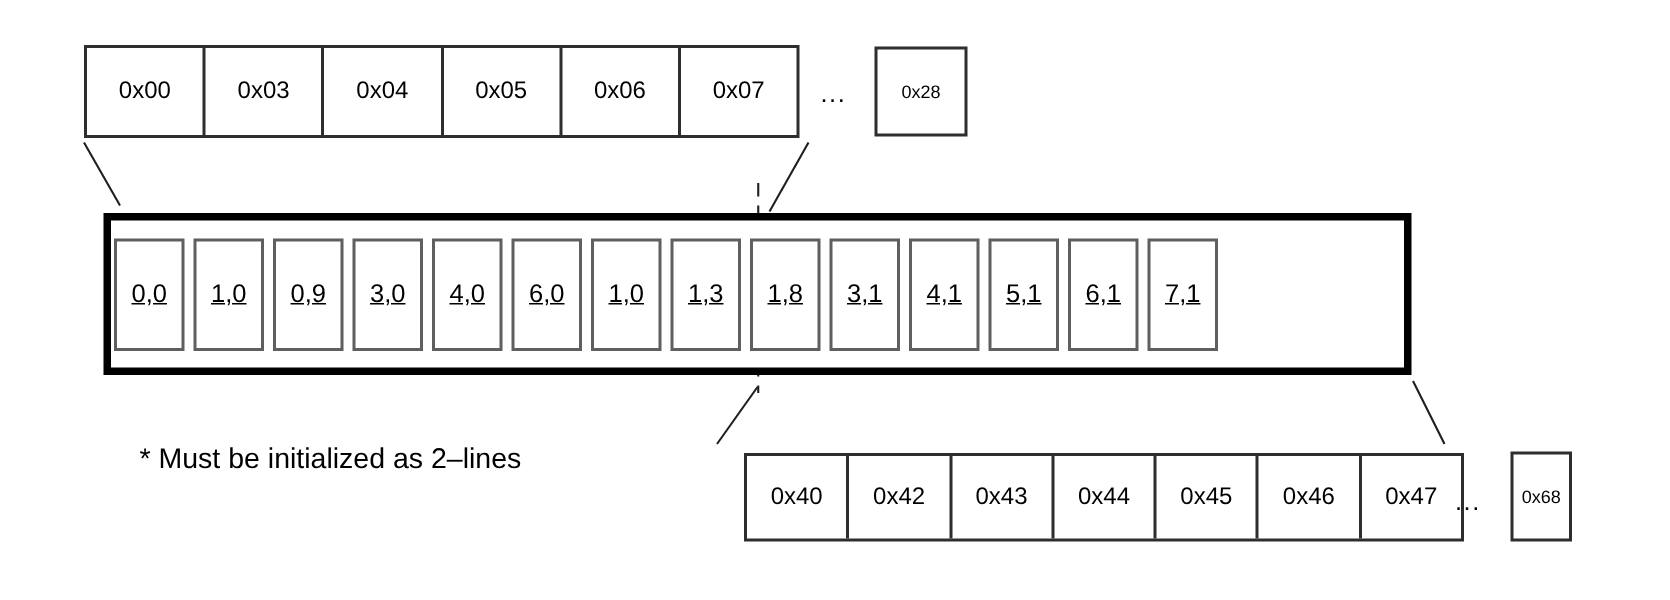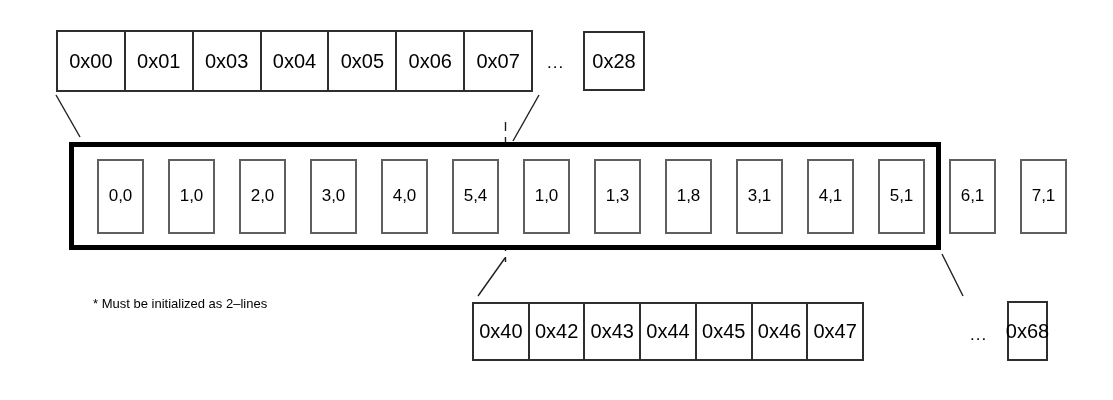--- a/index.html
+++ b/index.html
@@ -32,36 +32,36 @@
     position: absolute;
     display: flex;
     border: 2px solid var(--row-border);
     background: var(--background);
   }
   .mem-row .mem-cell {
     flex: 1 1 0;
     display: flex;
     align-items: center;
     justify-content: center;
-    font-size: 20px;
+    font-size: 16px;
     white-space: nowrap;
   }
   .mem-row .mem-cell + .mem-cell {
     border-left: 2px solid var(--row-border);
   }
   .row-top    { left: 56px;  top: 30px;  width: 477px; height: 62px; }
-  .row-bottom { left: 472px; top: 302px; width: 392px; height: 59px; }
+  .row-bottom { left: 496px; top: 302px; width: 480px; height: 59px; }
   
   .solo-box {
     position: absolute;
     border: 2px solid var(--row-border);
     display: flex;
     align-items: center;
     justify-content: center;
-    font-size: 20px;
+    font-size: 12px;
     background: var(--background);
     text-align: center;
   }
   .box-28 { left: 583px;  top: 31px;  width: 62px; height: 60px; }
   .box-68 { left: 1007px; top: 301px; width: 41px; height: 60px; }
   .ellipsis {
     position: absolute;
     font-size: 17px;
     letter-spacing: 1px;
     line-height: 17px;
@@ -70,74 +70,74 @@
   .ellipsis-bottom { left: 970px; top: 326px; }
   
   .cache-frame {
     position: absolute;
     left: 69px; top: 142px;
     width: 872px; height: 108px;
     border: 5px solid var(--frame-border);
     background: var(--background);
     display: flex;
     align-items: center;
-    padding-left: 23px;
-    gap: 24px;
+    padding-left: 2px;
+    gap: 6px;
+    text-decoration: underline;
   }
   .cache-cell {
     width: 47px;
     height: 75px;
     border: 2px solid var(--cell-border);
     display: flex;
     align-items: center;
     justify-content: center;
     font-size: 17px;
     white-space: nowrap;
     flex: 0 0 auto;
   }
   .note {
     position: absolute;
     left: 93px;
     top: 296px;
-    font-size: 13px;
+    font-size: 19px;
     white-space: nowrap;
   }
 </style>
 </head>
 <body>
 
 <div class="canvas">
 
   <svg class="svg-layer" viewBox="0 0 1113 400" xmlns="http://www.w3.org/2000/svg">
     <line x1="56" y1="95" x2="80" y2="137" stroke="#1f1f1f" stroke-width="1.4"></line>
     <line x1="539" y1="95" x2="513" y2="141" stroke="#1f1f1f" stroke-width="1.4"></line>
     <line x1="505" y1="258" x2="478" y2="296" stroke="#1f1f1f" stroke-width="1.4"></line>
     <line x1="942" y1="254" x2="963" y2="296" stroke="#1f1f1f" stroke-width="1.4"></line>
     <line x1="505.5" y1="122" x2="505.5" y2="262" stroke="#1f1f1f" stroke-width="1.4" stroke-dasharray="9 6"></line>
   </svg>
 
   <div class="mem-row row-top">
     <div class="mem-cell">0x00</div>
-    <div class="mem-cell">0x01</div>
     <div class="mem-cell">0x03</div>
     <div class="mem-cell">0x04</div>
     <div class="mem-cell">0x05</div>
     <div class="mem-cell">0x06</div>
     <div class="mem-cell">0x07</div>
   </div>
   <div class="ellipsis ellipsis-top">...</div>
   <div class="solo-box box-28">0x28</div>
 
   <div class="cache-frame">
     <div class="cache-cell">0,0</div>
     <div class="cache-cell">1,0</div>
-    <div class="cache-cell">2,0</div>
+    <div class="cache-cell">0,9</div>
     <div class="cache-cell">3,0</div>
     <div class="cache-cell">4,0</div>
-    <div class="cache-cell">5,4</div>
+    <div class="cache-cell">6,0</div>
     <div class="cache-cell">1,0</div>
     <div class="cache-cell">1,3</div>
     <div class="cache-cell">1,8</div>
     <div class="cache-cell">3,1</div>
     <div class="cache-cell">4,1</div>
     <div class="cache-cell">5,1</div>
     <div class="cache-cell">6,1</div>
     <div class="cache-cell">7,1</div>
   </div>
 

